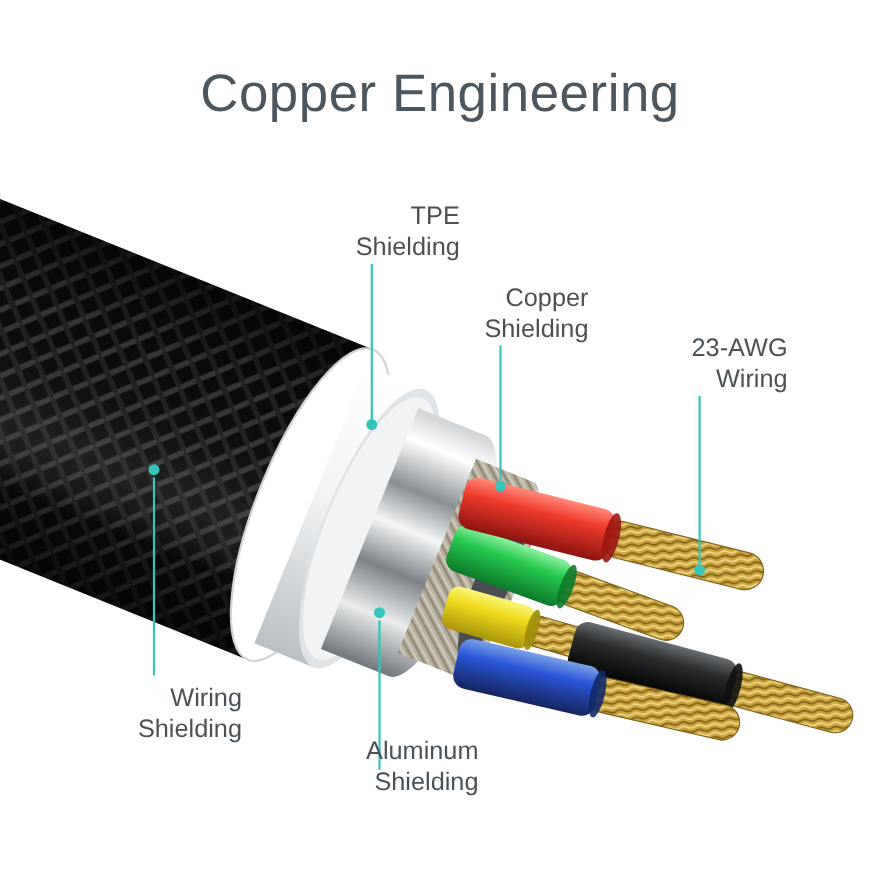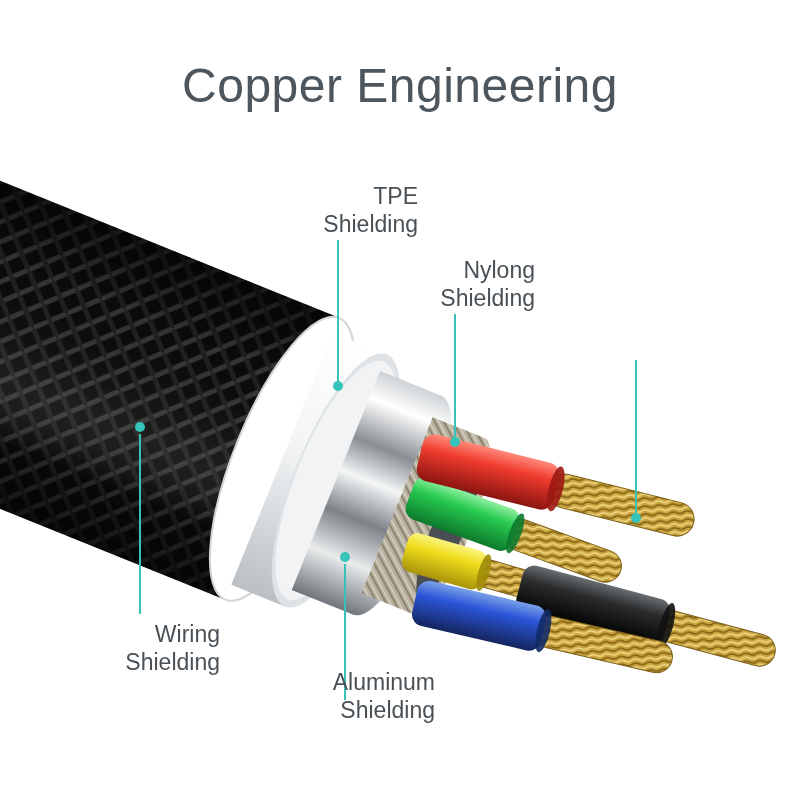--- a/index.html
+++ b/index.html
@@ -160,26 +160,30 @@
   </svg>
 
   <div class="callout-text" style="left:258px; top:182px; width:160px;">
     <span>TPE</span><br>
     <span>Shielding</span>
   </div>
   <div class="leader" style="left:337px; top:240px; height:142px;"></div>
   <div class="dot" style="left:333px; top:381px;"></div>
 
   <div class="callout-text" style="left:375px; top:256px; width:160px;">
-    <span>Nylong</span><br>
+    <span>Copper</span><br>
     <span>Shielding</span>
   </div>
   <div class="leader" style="left:454px; top:314px; height:123px;"></div>
   <div class="dot" style="left:450px; top:437px;"></div>
 
+  <div class="callout-text" style="left:556px; top:302px; width:160px;">
+    <span>23-AWG</span><br>
+    <span>Wiring</span>
+  </div>
   <div class="leader" style="left:635px; top:360px; height:153px;"></div>
   <div class="dot" style="left:631px; top:513px;"></div>
 
   <div class="dot" style="left:135px; top:422px;"></div>
   <div class="leader" style="left:139px; top:434px; height:180px;"></div>
   <div class="callout-text" style="left:60px; top:620px; width:160px;">
     <span>Wiring</span><br>
     <span>Shielding</span>
   </div>
 

